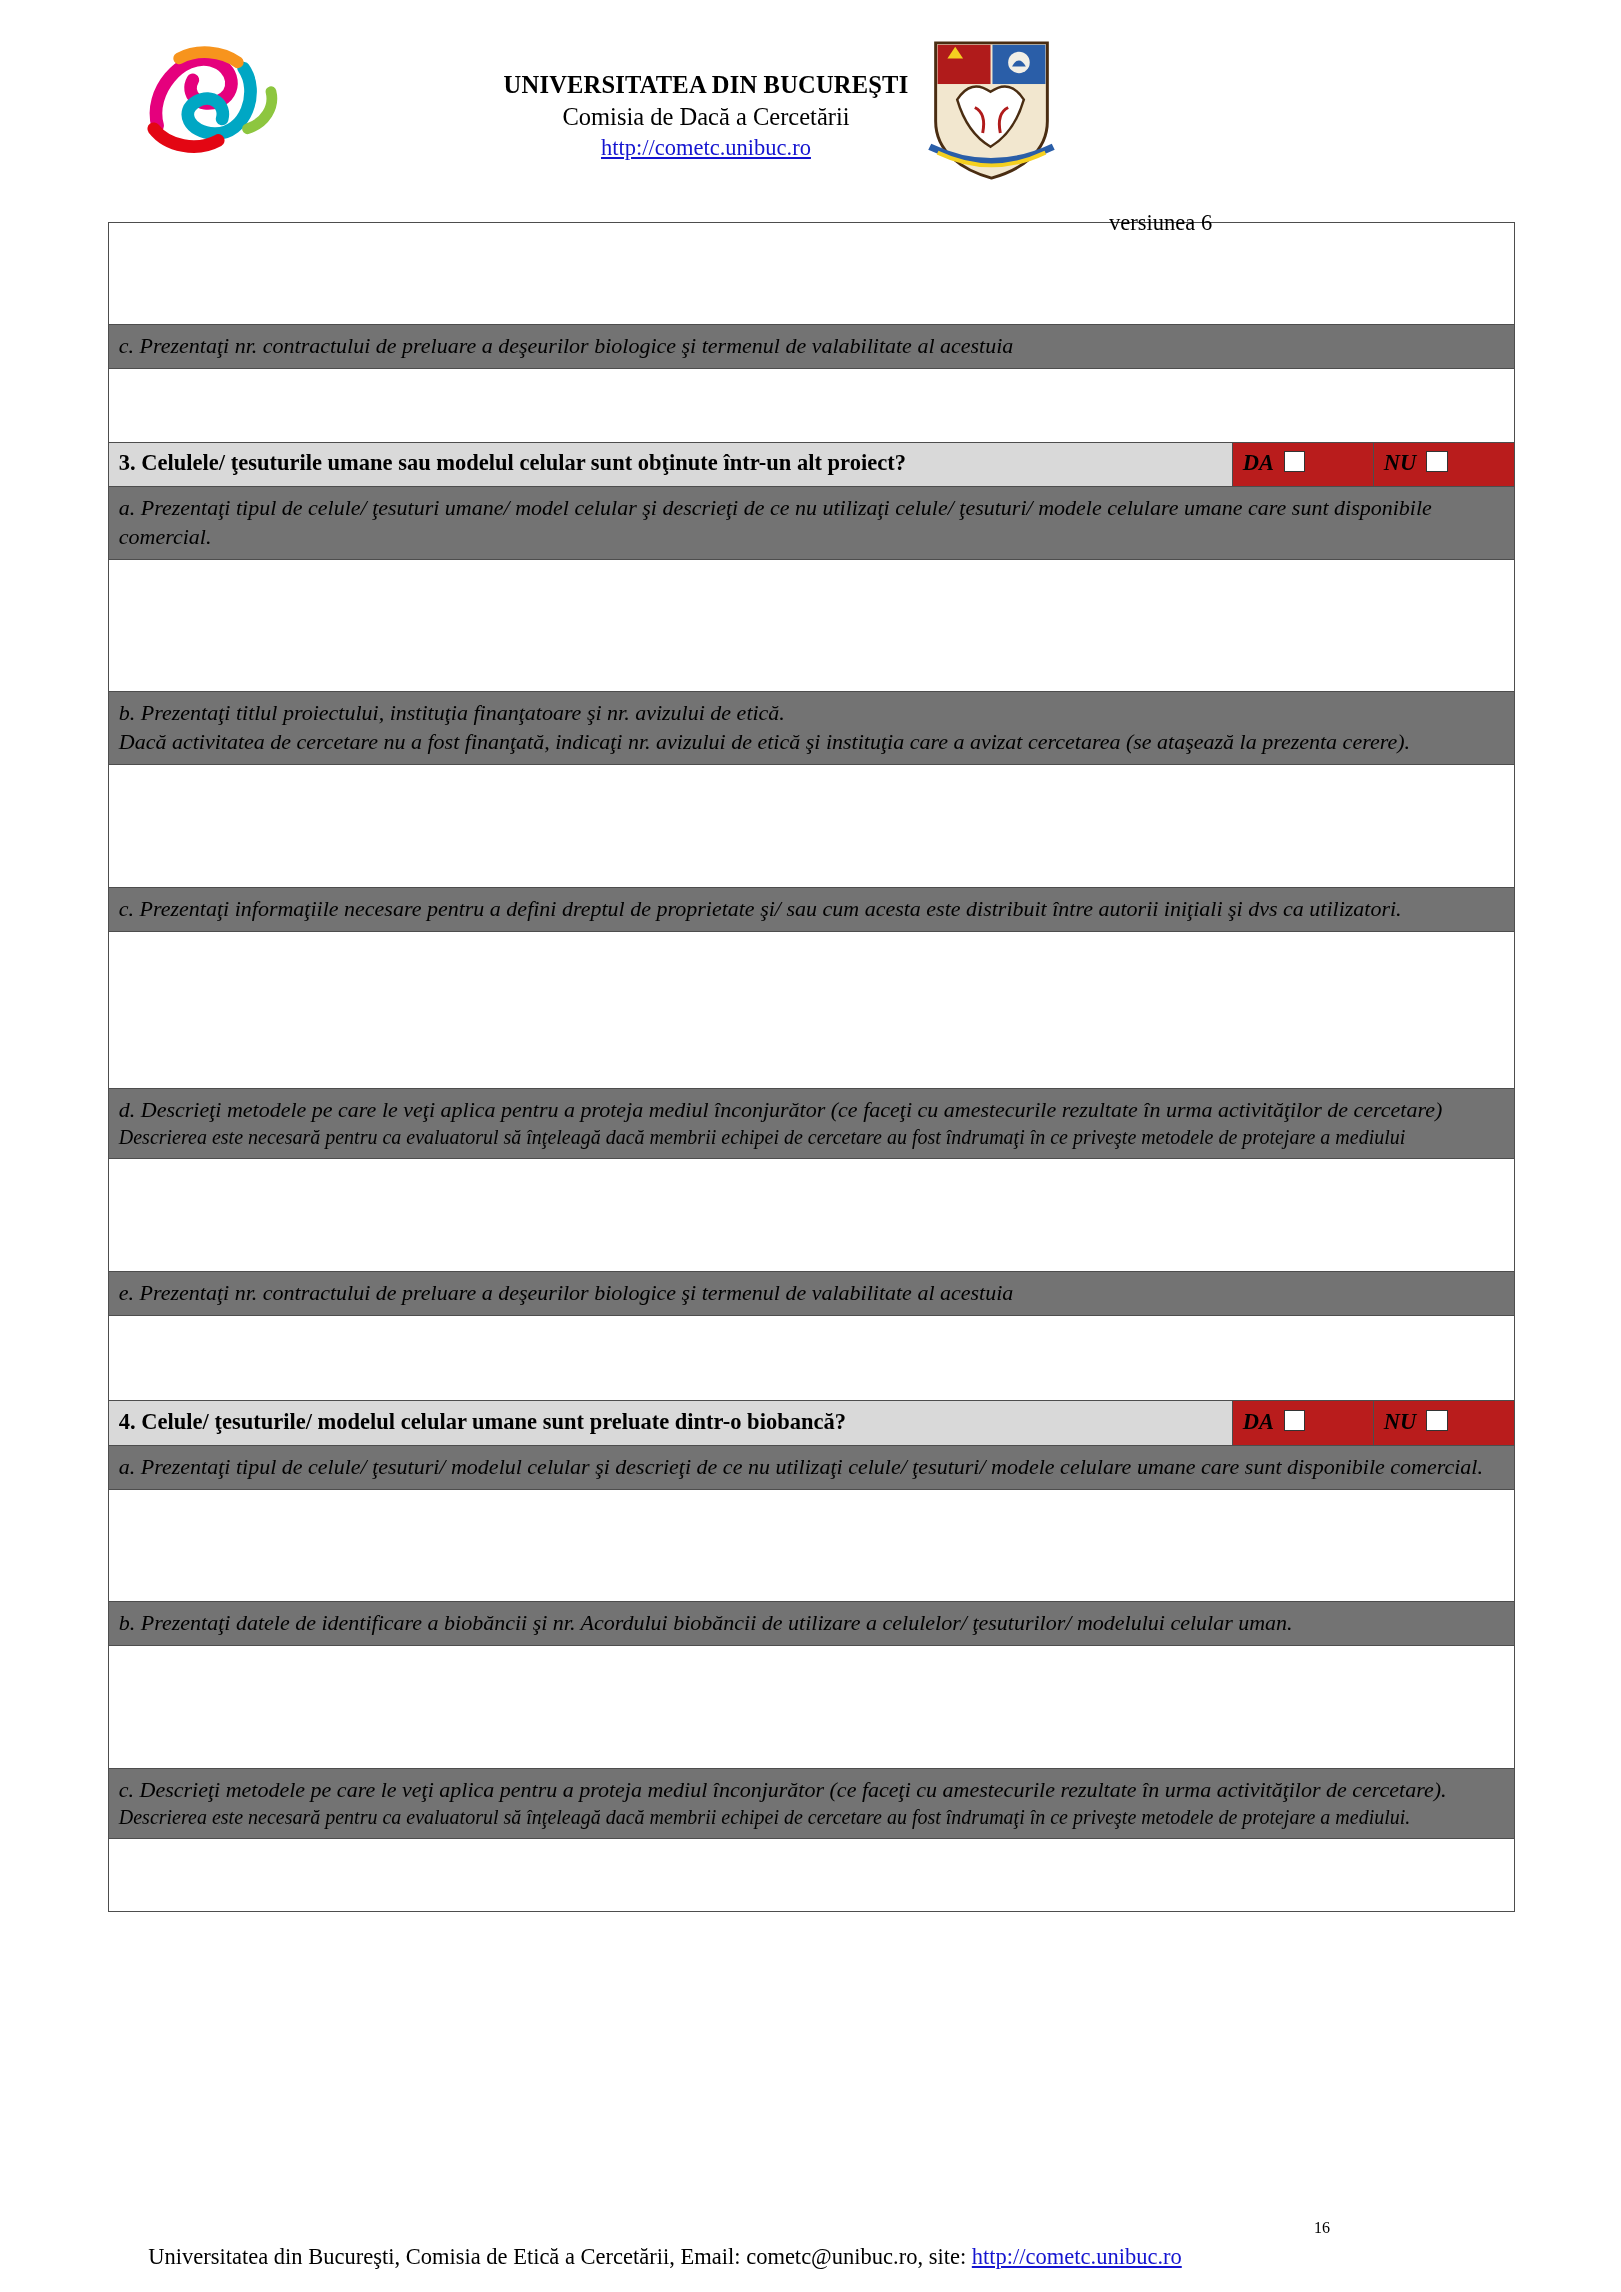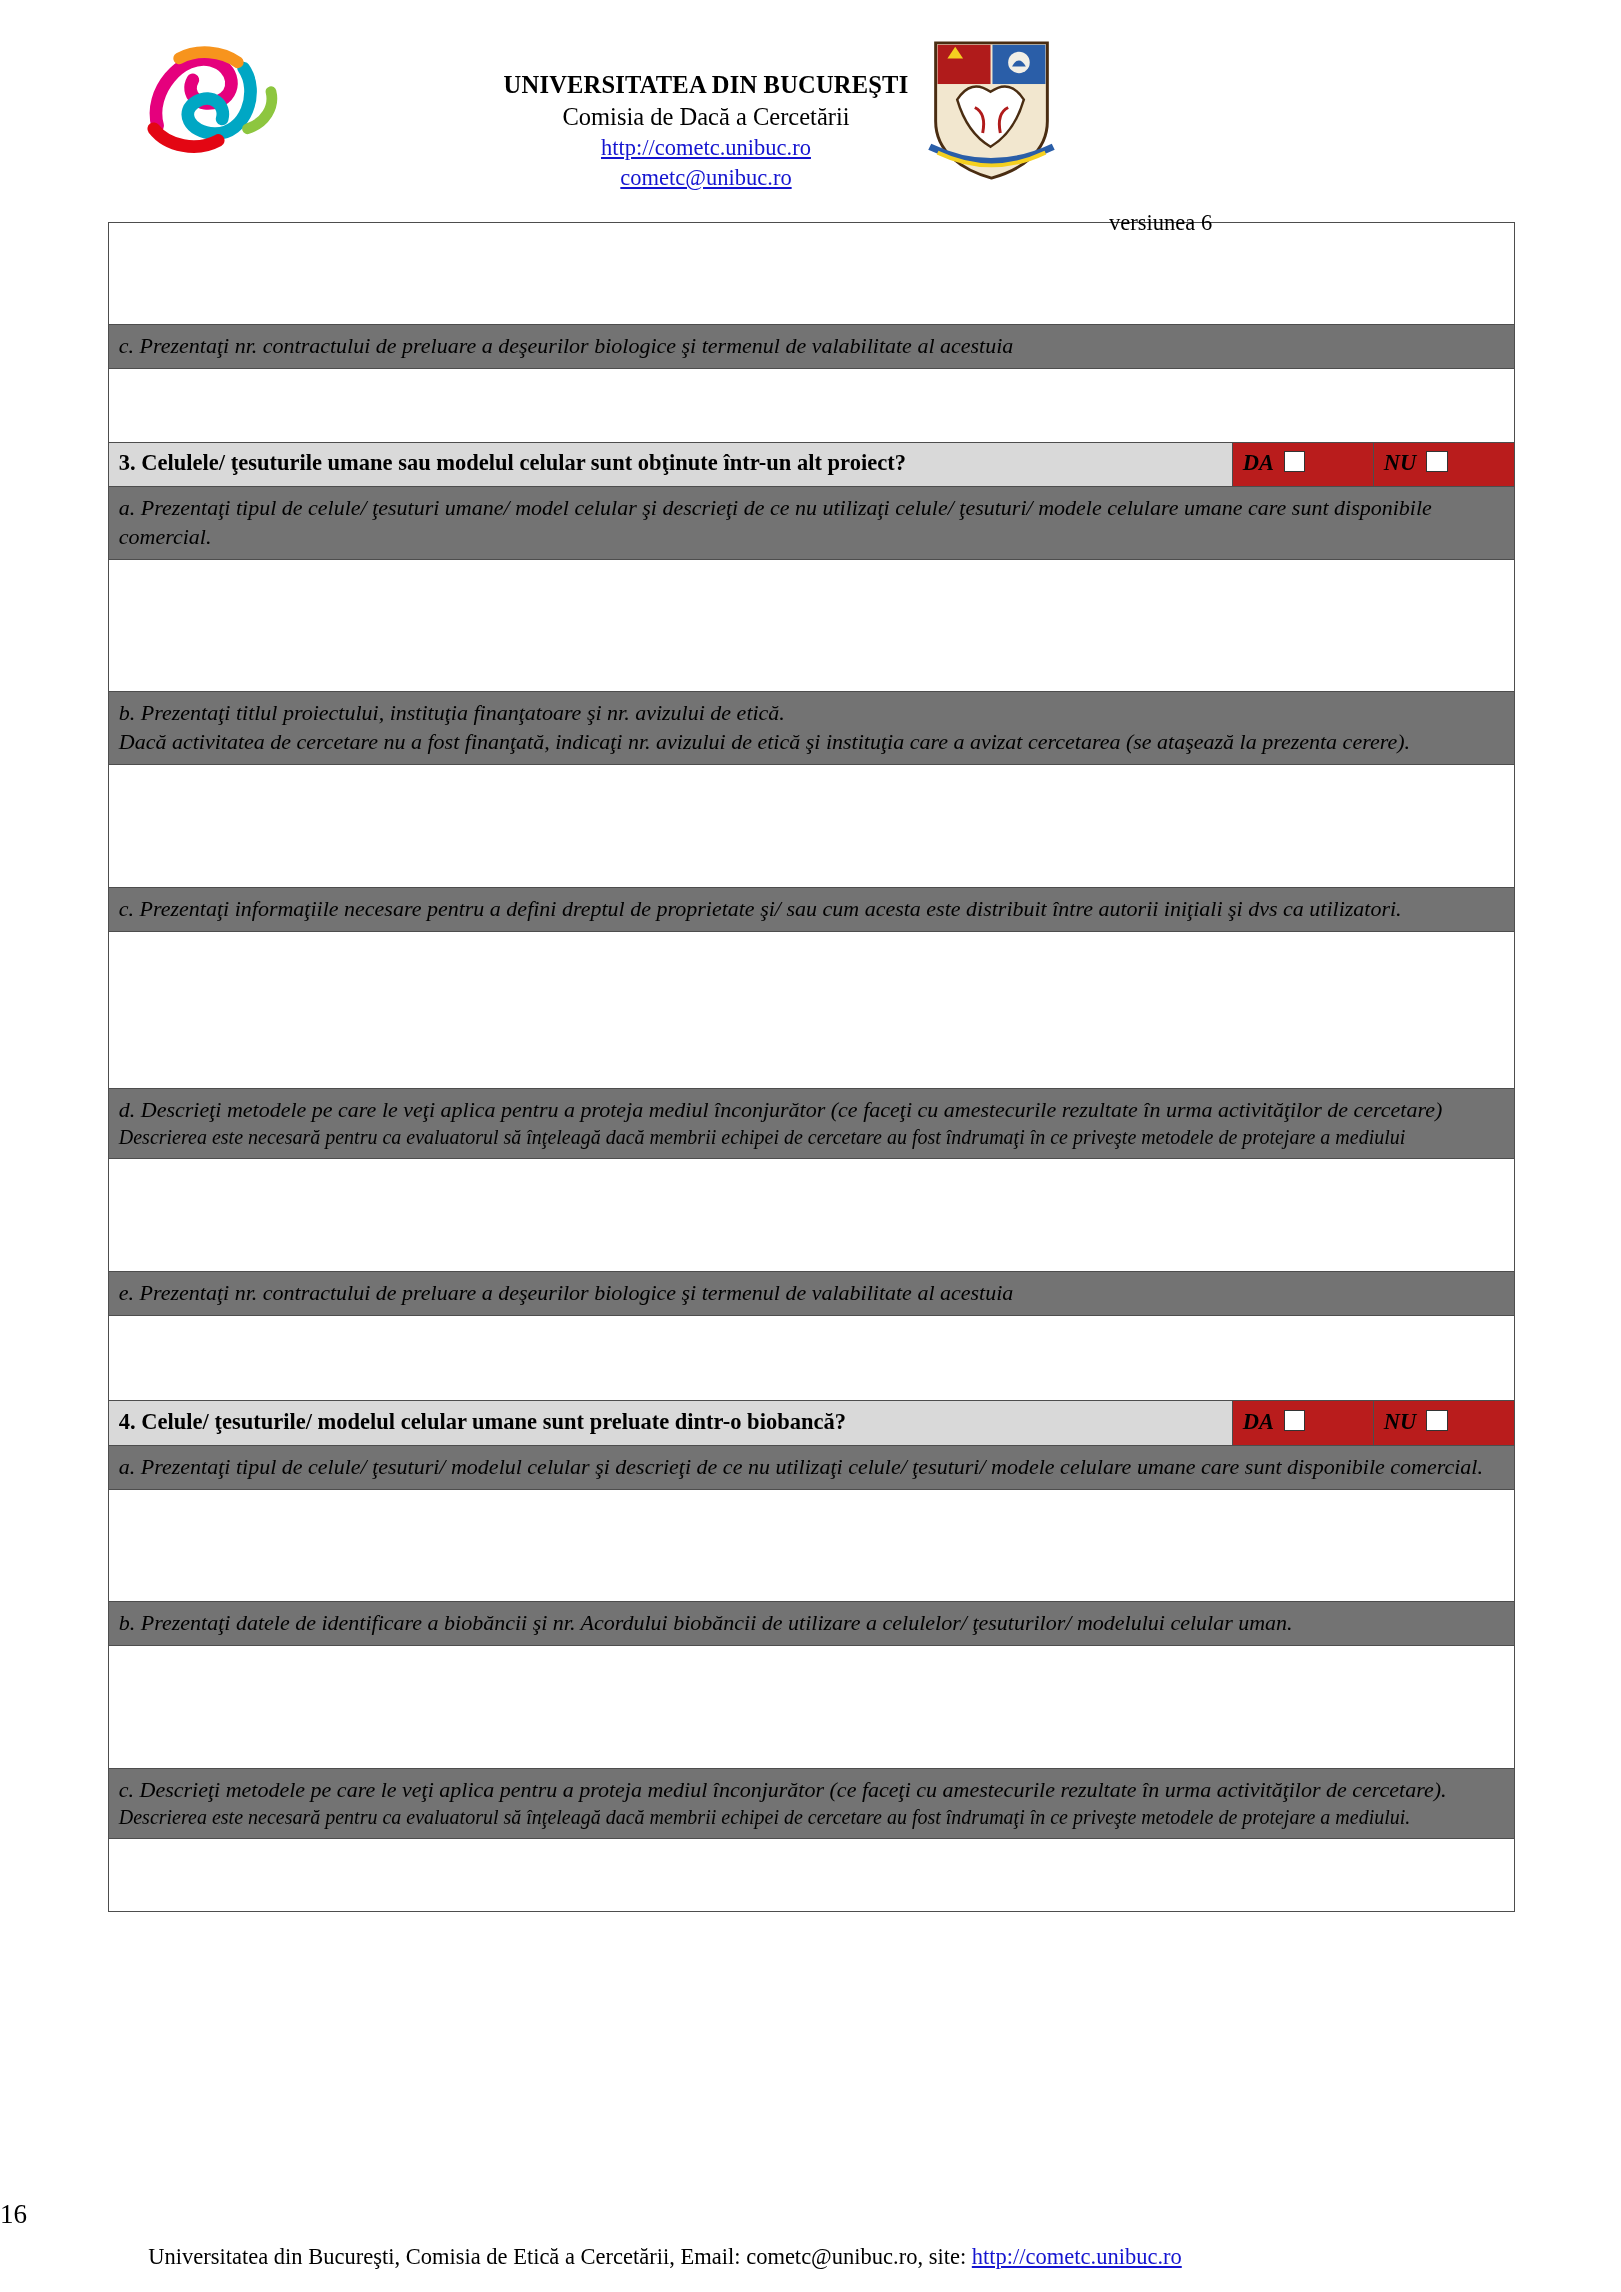--- a/index.html
+++ b/index.html
@@ -123,23 +123,23 @@
 
   .note {
     font-size: 20px;
   }
 
   
   .page-number {
     position: absolute;
     left: 0;
     right: 0;
-    bottom: 63px;
-    text-align: left;
-    font-size: 27px;
+    bottom: 56px;
+    text-align: right;
+    font-size: 16px;
   }
   .footer {
     position: absolute;
     left: 0;
     right: 0;
     bottom: 23.5px;
     text-align: center;
     font-size: 22.5px;
   }
   .footer a {
@@ -161,21 +161,20 @@
         <path d="M26 98 C40 116, 70 122, 92 110" fill="none" stroke="#e30613" stroke-width="13" stroke-linecap="round"></path>
         <path d="M112 30 C96 18, 70 16, 52 26" fill="none" stroke="#f7941d" stroke-width="12" stroke-linecap="round"></path>
         <path d="M122 98 C140 92, 150 76, 146 60" fill="none" stroke="#8dc63f" stroke-width="11" stroke-linecap="round"></path>
       </svg>
     </div>
 
     <div class="header-center">
       <div class="univ-title">UNIVERSITATEA DIN BUCUREŞTI</div>
       <div class="univ-sub">Comisia de Dacă a Cercetării</div>
       <a class="univ-link" href="#">http://cometc.unibuc.ro</a>
-      <a class="univ-link" href="#">cometc@unibuc.ro</a>
     </div>
 
     <div class="logo-right">
       <svg viewBox="0 0 150 160" width="147" height="157">
         <path d="M18 12 H132 V92 C132 124, 104 142, 75 150 C46 142, 18 124, 18 92 Z" fill="#f2e7cf" stroke="#4a2d12" stroke-width="3"></path>
         <rect x="20" y="14" width="54" height="40" fill="#b01b1b"></rect>
         <rect x="76" y="14" width="54" height="40" fill="#2a5ea8"></rect>
         <path d="M30 28 l8 -12 8 12 z" fill="#f5d020"></path>
         <circle cx="103" cy="32" r="11" fill="#f2efe6"></circle>
         <path d="M96 36 q7 -12 14 0" fill="#2a5ea8"></path>

